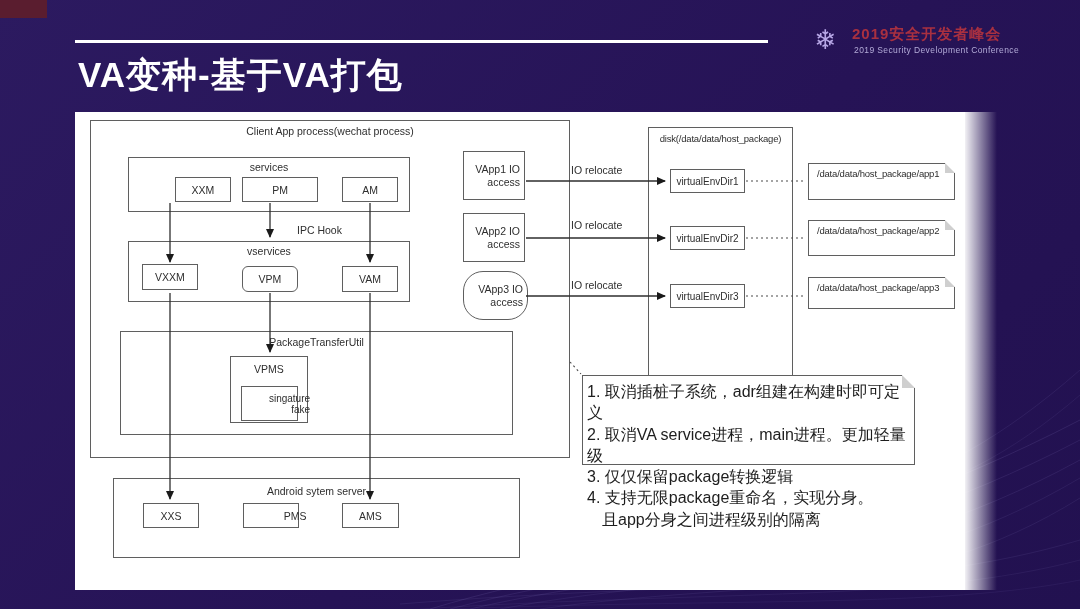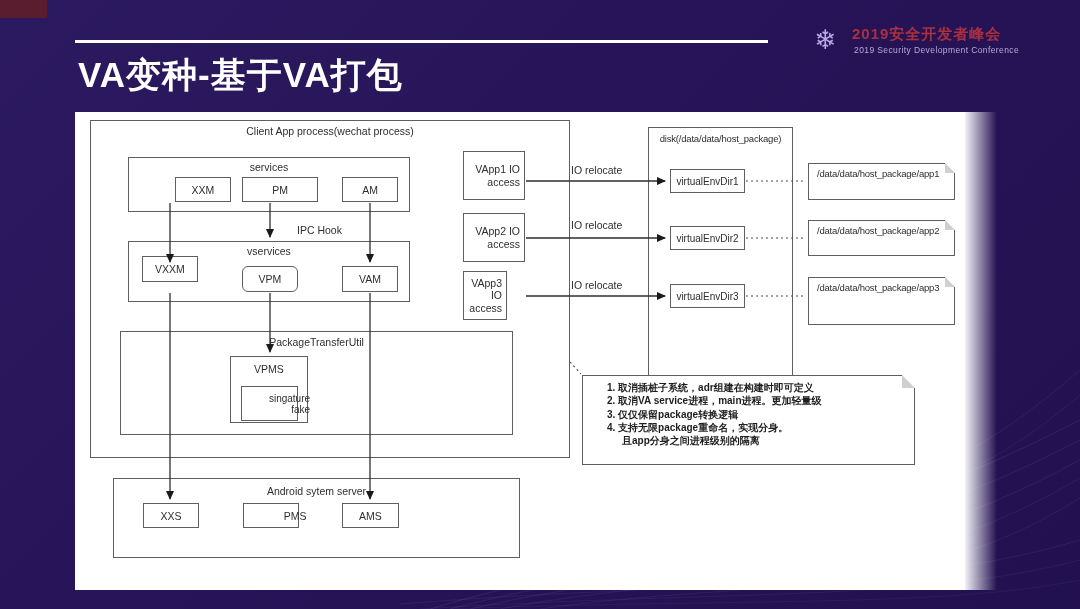--- a/index.html
+++ b/index.html
@@ -24,21 +24,21 @@
   
   .dbox{position:absolute;border:1px solid #5f5f5f;background:#fff;box-sizing:border-box;}
   .dlabel{position:absolute;left:0;top:3px;width:100%;text-align:center;font-size:10.5px;color:#2e2e2e;white-space:nowrap;}
   .cell{display:flex;align-items:center;justify-content:center;font-size:10.5px;color:#2e2e2e;text-align:right;}
   .freelabel{position:absolute;font-size:10.5px;color:#2e2e2e;white-space:nowrap;}
   .pathnote{font-size:9.5px;color:#2e2e2e;padding:4px 0 0 8px;box-sizing:border-box;white-space:nowrap;letter-spacing:-0.2px;}
   .fold10::after{content:'';position:absolute;top:-1px;right:-1px;width:0;height:0;
     border-style:solid;border-width:0 10px 10px 0;border-color:#ffffff #ffffff #cfcfcf transparent;}
   .fold13::after{content:'';position:absolute;top:-1px;right:-1px;width:0;height:0;
     border-style:solid;border-width:0 13px 13px 0;border-color:#ffffff #ffffff #cfcfcf transparent;}
-  #note-box{padding:5px 24px;font-size:10px;color:#1d1d1d;line-height:1.33;font-weight:bold;}
+  #note-box{padding:5px 4px;font-size:16px;color:#1d1d1d;line-height:1.33;}
   #note-box .indent{padding-left:15px;}
   svg{position:absolute;left:0;top:0;pointer-events:none;}
 </style>
 </head>
 <body>
 
 <svg width="1080" height="609">
   <g fill="none" stroke="#9d8fd4" stroke-width="1">
     <path d="M430,609 C660,540 800,565 1080,420" opacity="0.14"></path>
     <path d="M450,609 C680,548 820,575 1080,440" opacity="0.12"></path>
@@ -74,57 +74,57 @@
 </div>
 <div class="dbox cell" style="left:142px;top:177px;width:56px;height:25px;margin-left:33px;">XXM</div>
 <div class="dbox cell" style="left:242px;top:177px;width:76px;height:25px;">PM</div>
 <div class="dbox cell" style="left:342px;top:177px;width:56px;height:25px;">AM</div>
 
 <div class="freelabel" style="left:278px;top:224px;margin-left:19px;">IPC Hook</div>
 
 <div class="dbox" style="left:128px;top:241px;width:282px;height:61px;">
   <div class="dlabel">vservices</div>
 </div>
-<div class="dbox cell" style="left:142px;top:256px;width:56px;height:26px;">VXXM</div>
+<div class="dbox cell" style="left:142px;top:264px;width:56px;height:26px;">VXXM</div>
 <div class="dbox cell" style="left:242px;top:266px;width:56px;height:26px;border-radius:6px;">VPM</div>
 <div class="dbox cell" style="left:342px;top:266px;width:56px;height:26px;">VAM</div>
 
 <div class="dbox" style="left:120px;top:331px;width:393px;height:104px;">
   <div class="dlabel" style="top:4px;">PackageTransferUtil</div>
 </div>
 <div class="dbox" style="left:230px;top:356px;width:78px;height:67px;">
   <div class="dlabel" style="top:6px;">VPMS</div>
 </div>
 <div class="dbox cell" style="left:241px;top:386px;width:57px;height:35px;font-size:10px;line-height:1.1;padding-left:40px;">singature fake</div>
 
 <div class="dbox" style="left:103px;top:478px;width:407px;height:80px;margin-left:10px;">
   <div class="dlabel" style="top:6px;">Android sytem server</div>
 </div>
 <div class="dbox cell" style="left:143px;top:503px;width:56px;height:25px;">XXS</div>
 <div class="dbox cell" style="left:243px;top:503px;width:56px;height:25px;padding-left:48px;">PMS</div>
 <div class="dbox cell" style="left:342px;top:503px;width:57px;height:25px;">AMS</div>
 
 <div class="dbox cell" style="left:463px;top:151px;width:62px;height:49px;padding:0 4px;line-height:1.2;">VApp1 IO access</div>
 <div class="dbox cell" style="left:463px;top:213px;width:62px;height:49px;padding:0 4px;line-height:1.2;">VApp2 IO access</div>
-<div class="dbox cell" style="left:463px;top:271px;width:44px;height:49px;padding:0 4px;line-height:1.2;">VApp3 IO access</div>
+<div class="dbox cell" style="left:463px;top:271px;width:65px;height:49px;padding:0 4px;line-height:1.2;border-radius:20px;">VApp3 IO access</div>
 
 <div class="freelabel" style="left:571px;top:164px;">IO relocate</div>
 <div class="freelabel" style="left:571px;top:219px;">IO relocate</div>
 <div class="freelabel" style="left:571px;top:279px;">IO relocate</div>
 
 <div class="dbox" style="left:648px;top:127px;width:145px;height:260px;">
   <div class="dlabel" style="top:5px;font-size:9.5px;letter-spacing:-0.2px;">disk(/data/data/host_package)</div>
 </div>
 <div class="dbox cell" style="left:670px;top:169px;width:75px;height:24px;font-size:10px;">virtualEnvDir1</div>
 <div class="dbox cell" style="left:670px;top:226px;width:75px;height:24px;font-size:10px;">virtualEnvDir2</div>
 <div class="dbox cell" style="left:670px;top:284px;width:75px;height:24px;font-size:10px;">virtualEnvDir3</div>
 
 <div class="dbox pathnote fold10" style="left:808px;top:163px;width:147px;height:37px;">/data/data/host_package/app1</div>
 <div class="dbox pathnote fold10" style="left:808px;top:220px;width:147px;height:36px;">/data/data/host_package/app2</div>
-<div class="dbox pathnote fold10" style="left:808px;top:277px;width:147px;height:48px;">/data/data/host_package/app3</div>
+<div class="dbox pathnote fold10" style="left:808px;top:277px;width:147px;height:32px;">/data/data/host_package/app3</div>
 
 <div class="dbox fold13" id="note-box" style="left:582px;top:375px;width:333px;height:90px;">
   <div>1. 取消插桩子系统，adr组建在构建时即可定义</div>
   <div>2. 取消VA service进程，main进程。更加轻量级</div>
   <div>3. 仅仅保留package转换逻辑</div>
   <div>4. 支持无限package重命名，实现分身。</div>
   <div class="indent">且app分身之间进程级别的隔离</div>
 </div>
 
 <svg width="1080" height="609">

